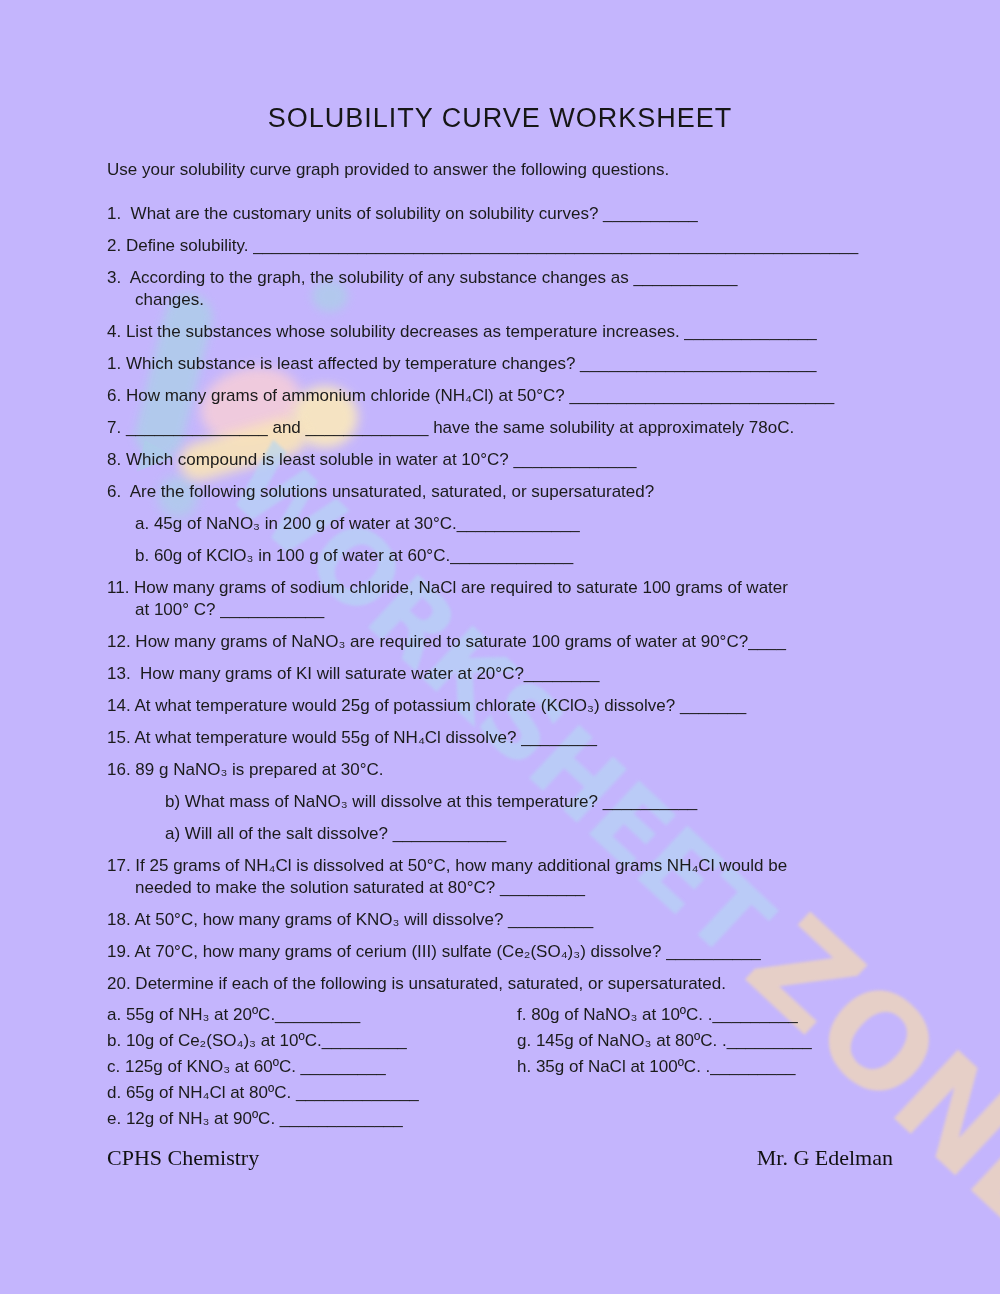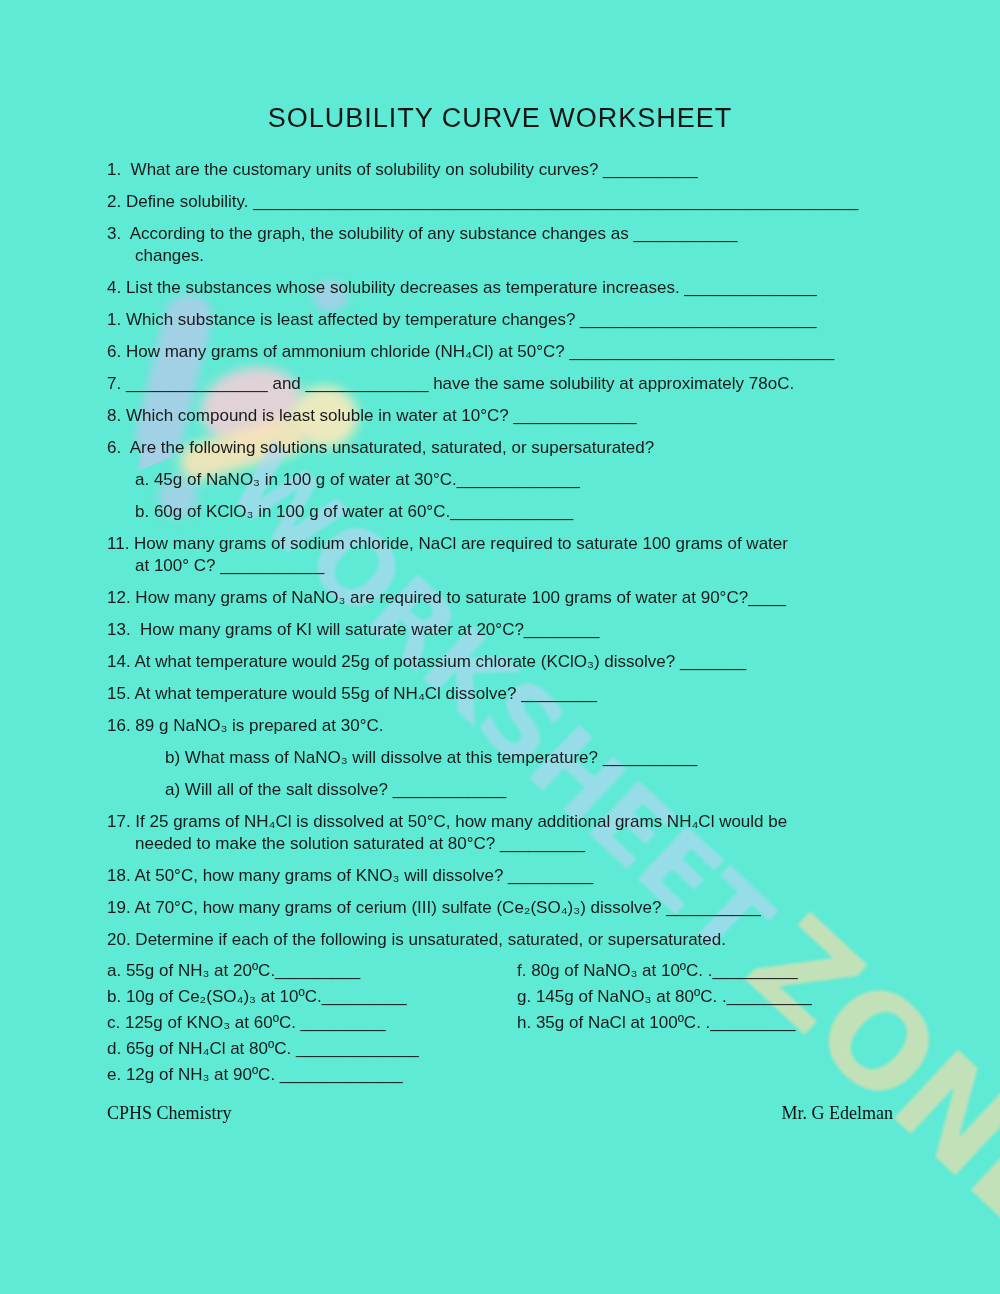--- a/index.html
+++ b/index.html
@@ -2,21 +2,21 @@
 <html><head>
 <meta charset="utf-8">
 <style>
   * { margin:0; padding:0; box-sizing:border-box; }
   html,body { background:#ffffff; }
   body { width:1000px; font-family:"Liberation Sans","DejaVu Sans",sans-serif; }
 
   .page {
     position:relative;
     width:1000px; height:1294px;
-    background:#5eead4;
+    background:#c4b5fd;
     overflow:hidden;
   }
 
   
   .watermark { position:absolute; inset:0; z-index:0; pointer-events:none; }
   .wm-shape { position:absolute; }
   .wm-pencil-body { left:150px; top:292px; width:48px; height:168px; border-radius:24px;
                     transform:rotate(14deg); filter:blur(5px); opacity:.85; }
   .wm-pencil-frag1 { left:312px; top:280px; width:36px; height:32px; border-radius:50%;
                      filter:blur(5px); opacity:.8; }
@@ -49,21 +49,21 @@
   .cont { margin-top:-10px; }          
   .gap-b { margin-bottom:21px; }       
   .gap-t { margin-top:5px; }          
   .ind1 { padding-left:28px; }
   .ind2 { padding-left:58px; }
 
   .q20grid { display:grid; grid-template-columns:410px auto; margin-top:-2px; }
   .q20grid .line { line-height:26px; margin-bottom:0; }
 
   .footer { display:flex; justify-content:space-between; margin-top:14px;
-            font-family:"Liberation Serif","DejaVu Serif",serif; font-size:18px;
+            font-family:"Liberation Serif","DejaVu Serif",serif; font-size:22px;
             line-height:23px; color:#111; }
 </style>
 </head>
 <body>
 
 <div class="page">
 
   <div class="watermark" aria-hidden="true">
     <div class="wm-shape wm-pencil-body" style="background: rgb(174, 205, 234);"></div>
     <div class="wm-shape wm-pencil-tip" style="background: rgb(174, 205, 234);"></div>
@@ -73,32 +73,33 @@
     <div class="wm-shape wm-blob-yellow" style="background: rgb(251, 233, 188);"></div>
     <div class="wm-shape wm-bar-yellow" style="background: rgb(249, 228, 184);"></div>
     <div class="wm-text">
       <span class="wm-word1" style="color: rgb(181, 215, 244);">WORKSHEET</span><span class="wm-word2" style="color: rgb(249, 221, 171);">ZONE</span>
     </div>
   </div>
 
   <div class="content">
     <h1 class="title">SOLUBILITY CURVE WORKSHEET</h1>
 
+    <div class="line gap-b">Use your solubility curve graph provided to answer the following questions.</div>
 
     <div class="line">1.  What are the customary units of solubility on solubility curves? __________</div>
     <div class="line">2. Define solubility. ________________________________________________________________</div>
     <div class="line">3.  According to the graph, the solubility of any substance changes as ___________</div>
     <div class="line cont ind1">changes.</div>
     <div class="line">4. List the substances whose solubility decreases as temperature increases. ______________</div>
     <div class="line">1. Which substance is least affected by temperature changes? _________________________</div>
     <div class="line">6. How many grams of ammonium chloride (NH₄Cl) at 50°C? ____________________________</div>
     <div class="line">7. _______________ and _____________ have the same solubility at approximately 78oC.</div>
     <div class="line">8. Which compound is least soluble in water at 10°C? _____________</div>
     <div class="line">6.  Are the following solutions unsaturated, saturated, or supersaturated?</div>
-    <div class="line ind1">a. 45g of NaNO₃ in 100 g of water at 30°C._____________</div>
+    <div class="line ind1">a. 45g of NaNO₃ in 200 g of water at 30°C._____________</div>
     <div class="line ind1">b. 60g of KClO₃ in 100 g of water at 60°C._____________</div>
     <div class="line gap-t">11. How many grams of sodium chloride, NaCl are required to saturate 100 grams of water</div>
     <div class="line cont ind1">at 100° C? ___________</div>
     <div class="line">12. How many grams of NaNO₃ are required to saturate 100 grams of water at 90°C?____</div>
     <div class="line">13.  How many grams of KI will saturate water at 20°C?________</div>
     <div class="line">14. At what temperature would 25g of potassium chlorate (KClO₃) dissolve? _______</div>
     <div class="line">15. At what temperature would 55g of NH₄Cl dissolve? ________</div>
     <div class="line">16. 89 g NaNO₃ is prepared at 30°C.</div>
     <div class="line ind2">b) What mass of NaNO₃ will dissolve at this temperature? __________</div>
     <div class="line ind2">a) Will all of the salt dissolve? ____________</div>

